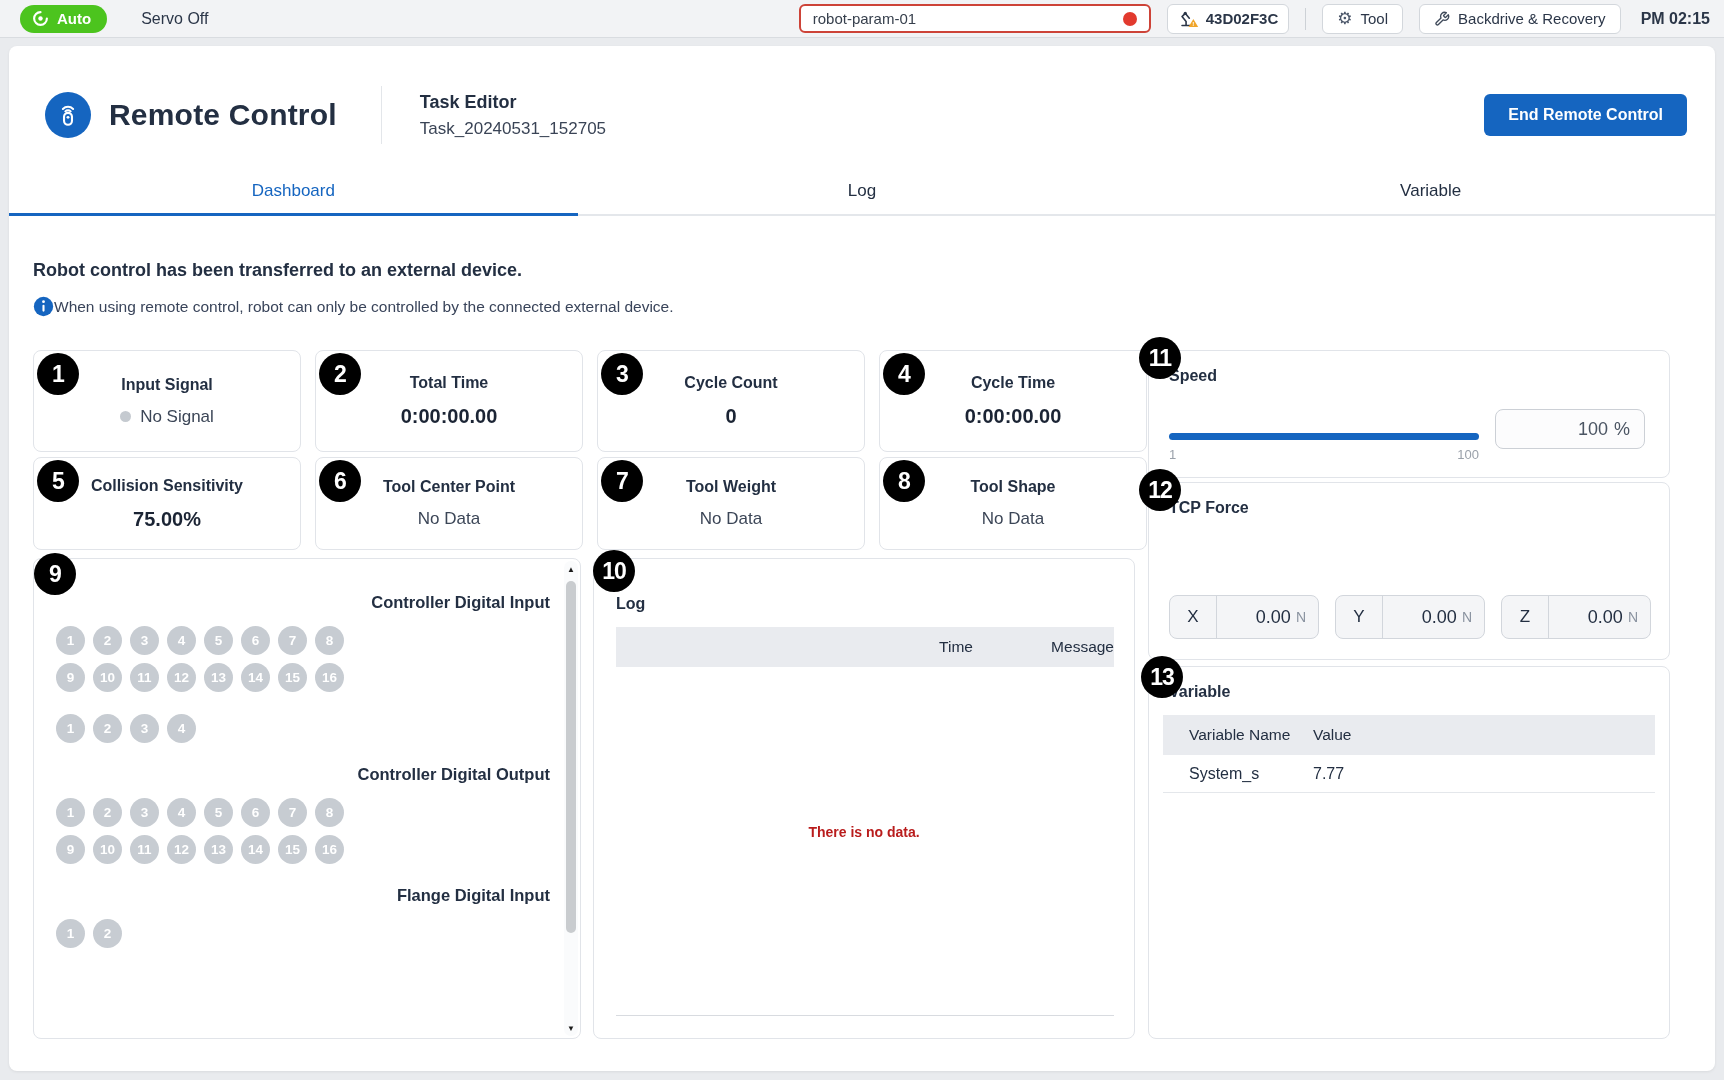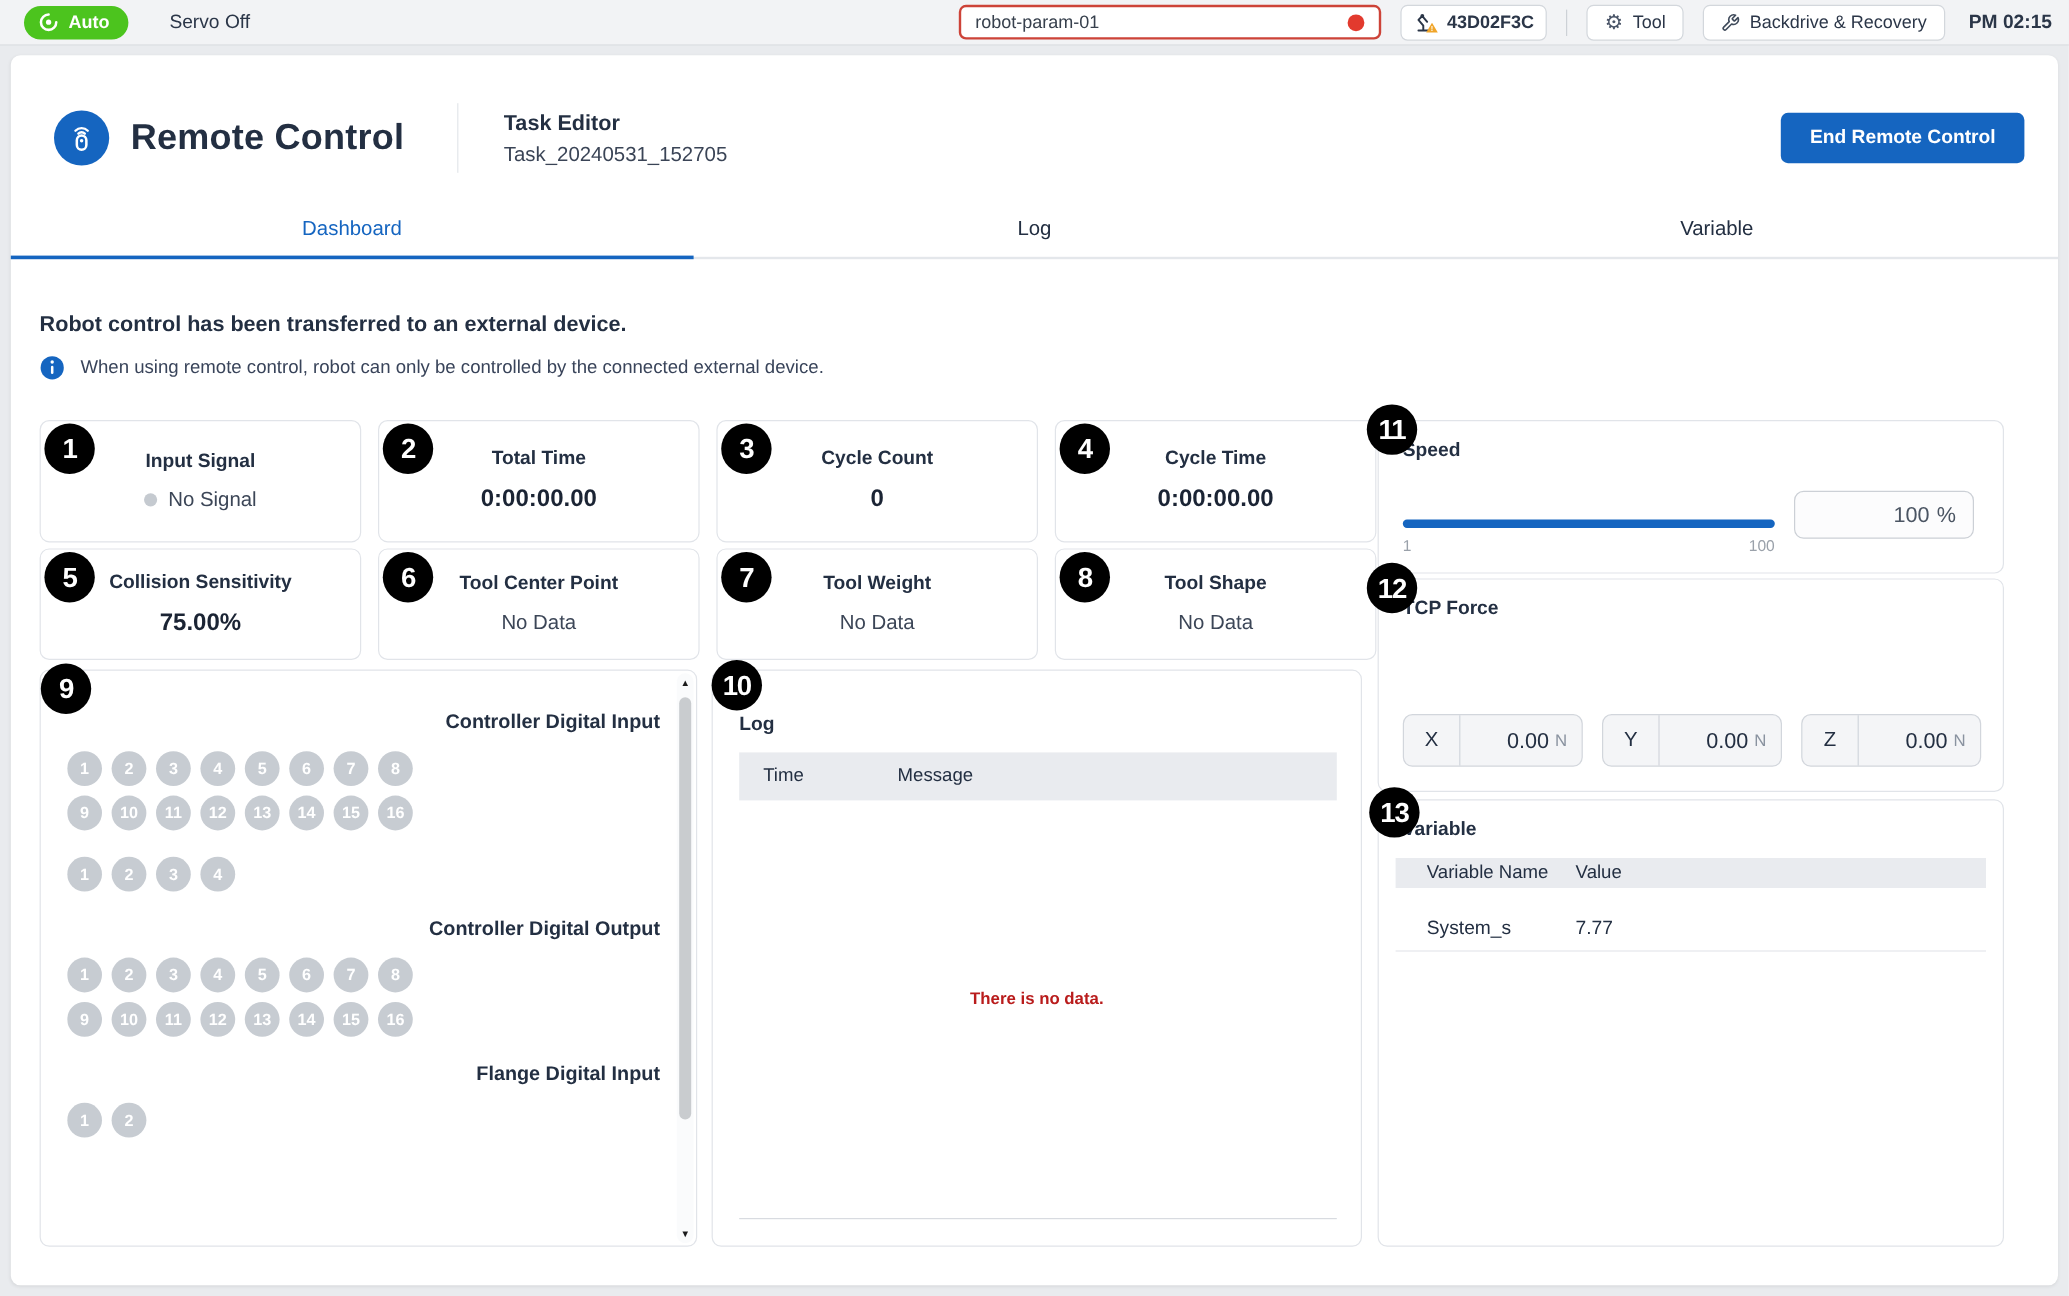--- a/index.html
+++ b/index.html
@@ -42,21 +42,21 @@
   
   .tabbar{position:absolute;left:0;right:0;top:122px;height:46px;display:flex;
     border-bottom:2px solid #e4e7eb;}
   .tab{flex:1;display:flex;align-items:center;justify-content:center;font-size:17px;color:#232f42;
     position:relative;cursor:pointer;}
   .tab.active{color:#1565c0;}
   .tab.active::after{content:'';position:absolute;left:0;right:0;bottom:-2px;height:3px;background:#1565c0;}
   
   .content{position:absolute;left:0;right:0;top:170px;bottom:0;}
   .notice-headline{position:absolute;left:24px;top:44px;font-size:18px;font-weight:bold;color:#232f42;}
-  .info-row{position:absolute;left:24px;top:80px;display:flex;align-items:center;gap:13px;
+  .info-row{position:absolute;left:24px;top:80px;display:flex;align-items:center;
     font-size:15.5px;color:#39445a;}
   .card{position:absolute;background:#fff;border:1px solid #e1e4e9;border-radius:8px;box-sizing:border-box;}
   .c1{left:24px;top:134px;width:268px;height:102px;}
   .c2{left:306px;top:134px;width:268px;height:102px;}
   .c3{left:588px;top:134px;width:268px;height:102px;}
   .c4{left:870px;top:134px;width:268px;height:102px;}
   .c5{left:24px;top:241px;width:268px;height:93px;}
   .c6{left:306px;top:241px;width:268px;height:93px;}
   .c7{left:588px;top:241px;width:268px;height:93px;}
   .c8{left:870px;top:241px;width:268px;height:93px;}
@@ -83,21 +83,21 @@
   .io-section{margin-bottom:22px;}
   .sbar{position:absolute;top:2px;bottom:2px;right:2px;width:14px;background:#fafbfc;border-radius:7px;}
   .sbar .up,.sbar .dn{position:absolute;left:0;width:14px;height:16px;display:flex;align-items:center;
     justify-content:center;font-size:8px;color:#1b1b1b;}
   .sbar .up{top:0;} .sbar .dn{bottom:0;}
   .sthumb{position:absolute;left:2px;top:20px;width:10px;height:352px;background:#c9cccf;border-radius:5px;}
   
   .log-panel{left:584px;top:342px;width:542px;height:481px;}
   .panel-title{position:absolute;left:22px;top:36px;font-size:16px;font-weight:600;color:#232f42;}
   .log-head{position:absolute;left:22px;right:20px;top:68px;height:40px;background:#e9ebef;
-    display:flex;align-items:center;padding-left:20px;box-sizing:border-box;font-size:15.5px;color:#232f42;}
+    display:flex;align-items:center;padding-left:40px;box-sizing:border-box;font-size:15.5px;color:#232f42;justify-content:flex-end;}
   .log-col-time{width:112px;}
   .log-empty{position:absolute;left:0;right:0;top:108px;bottom:42px;display:flex;align-items:center;
     justify-content:center;font-size:14px;color:#b91c1c;font-weight:bold;}
   .log-footline{position:absolute;left:22px;right:20px;bottom:22px;border-top:1px solid #d8dbe0;}
   
   .speed{left:1139px;top:134px;width:522px;height:128px;}
   .rc-title{position:absolute;left:20px;top:16px;font-size:16px;font-weight:600;color:#232f42;}
   .slider-track{position:absolute;left:20px;top:82px;width:310px;height:7px;border-radius:4px;background:#1565c0;}
   .slider-min{position:absolute;left:20px;top:96px;font-size:13px;color:#9aa1aa;}
   .slider-max{position:absolute;left:296px;top:96px;width:34px;text-align:right;font-size:13px;color:#9aa1aa;}
@@ -112,21 +112,21 @@
   .axes-row{position:absolute;left:20px;top:112px;display:flex;gap:16px;}
   .axis-pill{width:150px;height:44px;box-sizing:border-box;border:1px solid #d2d6dc;border-radius:8px;
     background:#f4f5f7;display:flex;align-items:stretch;}
   .axis-label{width:46px;display:flex;align-items:center;justify-content:center;font-size:17px;
     color:#232f42;border-right:1px solid #d2d6dc;}
   .axis-value{flex:1;display:flex;align-items:center;justify-content:flex-end;padding-right:12px;}
   .axis-value .num{font-size:18px;color:#232f42;}
   .axis-value .unit{font-size:14px;color:#8a93a0;margin-left:5px;}
   
   .variable{left:1139px;top:450px;width:522px;height:373px;}
-  .var-head{position:absolute;left:14px;right:14px;top:48px;height:25px;background:#e9ebef;
+  .var-head{position:absolute;left:14px;right:14px;top:48px;height:40px;background:#e9ebef;
     display:flex;align-items:center;padding-left:26px;box-sizing:border-box;font-size:15.5px;color:#232f42;}
   .vcol1{width:124px;}
   .var-rows{position:absolute;left:14px;right:14px;top:88px;}
   .var-row{display:flex;align-items:center;height:38px;padding-left:26px;box-sizing:border-box;
     border-bottom:1px solid #e4e7eb;font-size:16px;color:#232f42;}
 </style>
 </head>
 <body>
 
 <div class="topbar">

